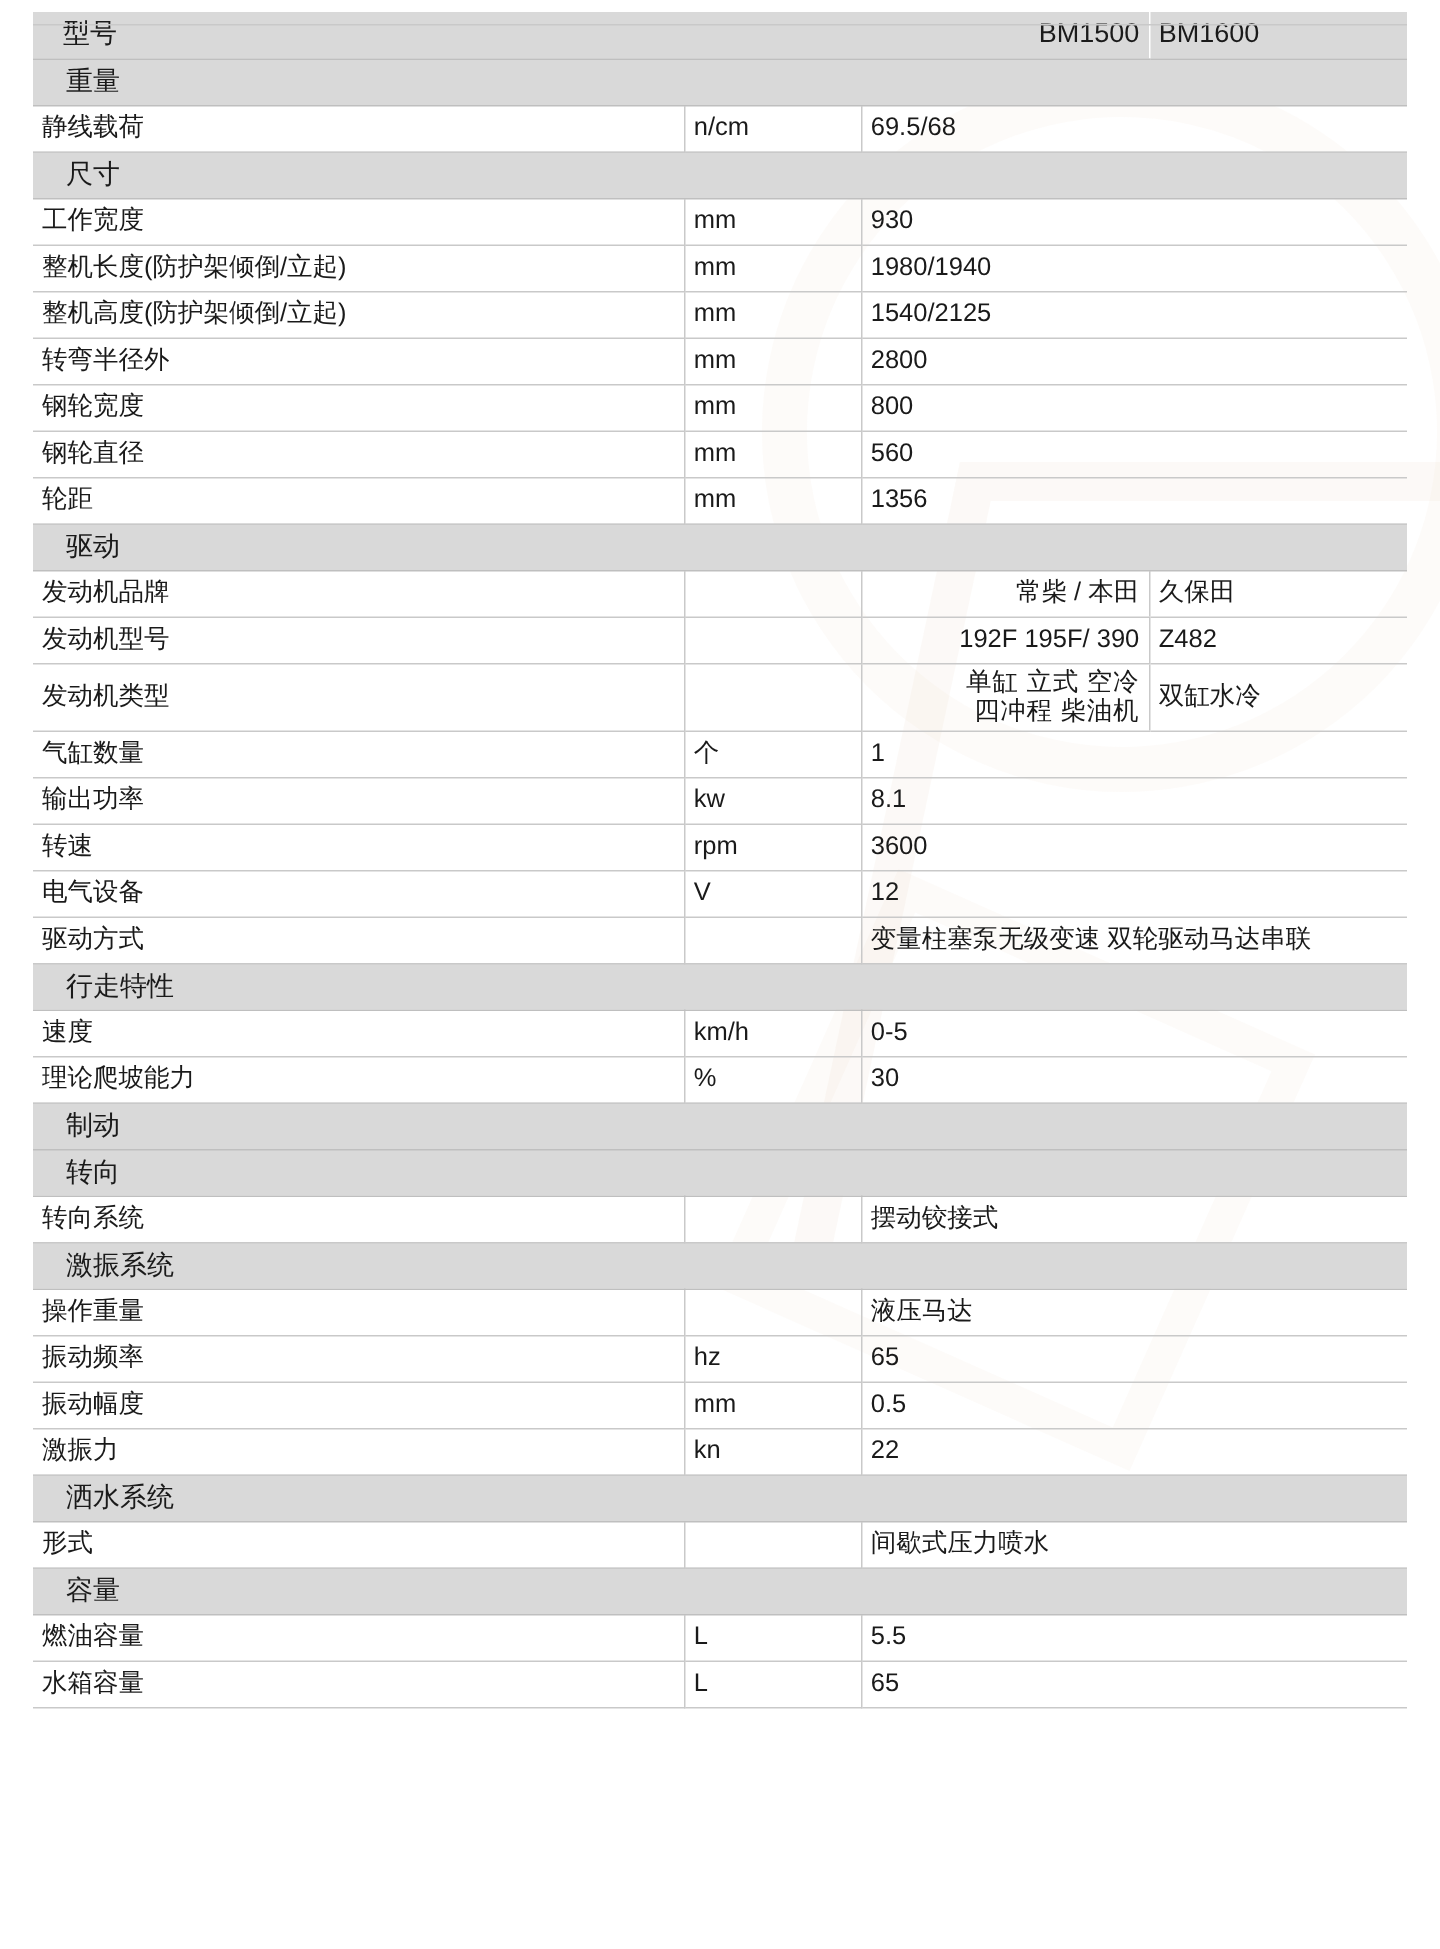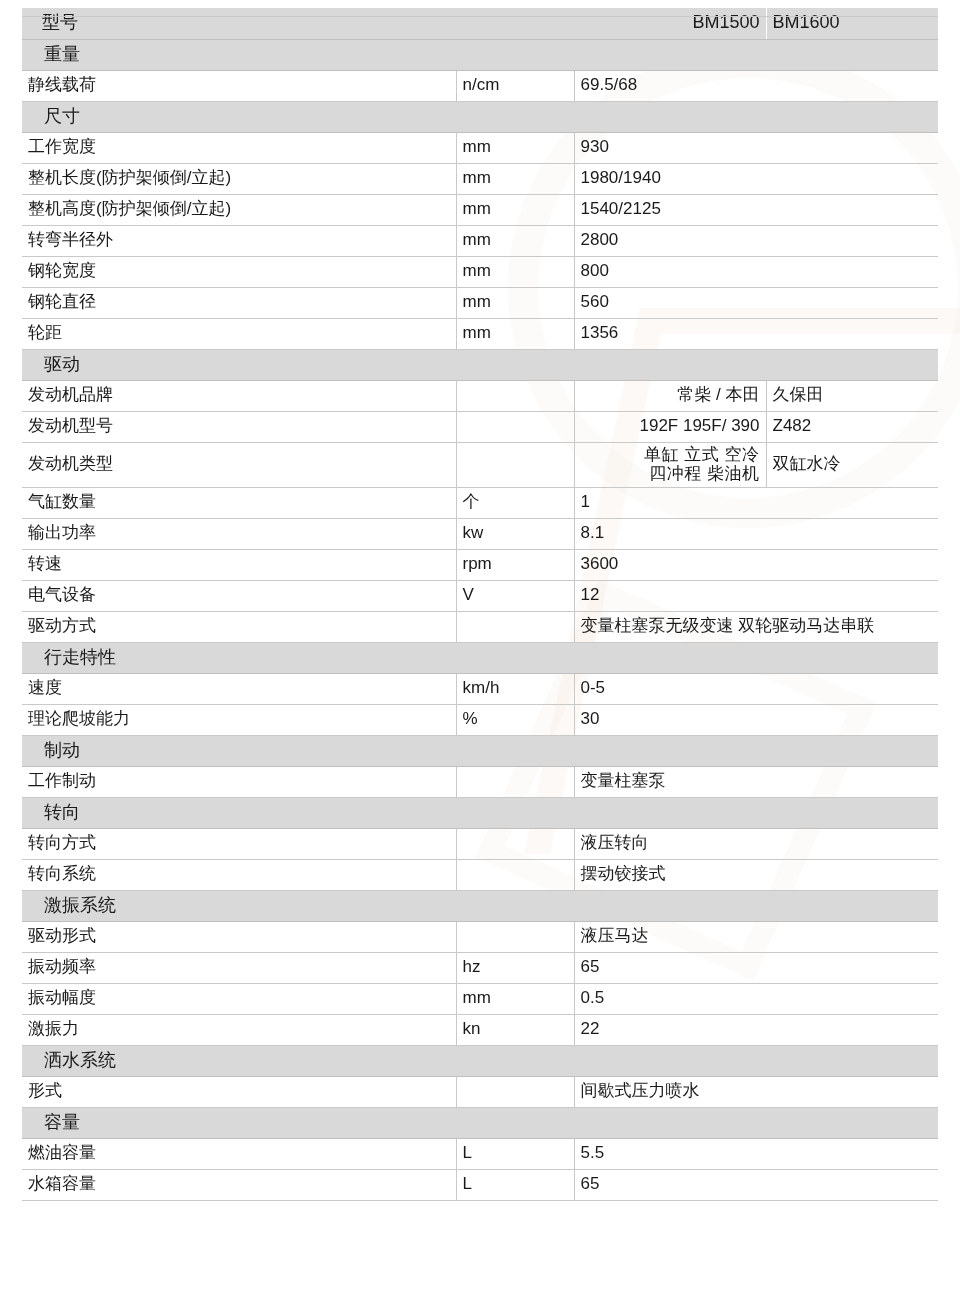--- a/index.html
+++ b/index.html
@@ -275,43 +275,33 @@
           <td class="v-span" colspan="2">0-5</td>
         </tr>
         <tr>
           <td class="label">理论爬坡能力</td>
           <td class="unit">%</td>
           <td class="v-span" colspan="2">30</td>
         </tr>
         <tr class="section">
           <td colspan="4">制动</td>
         </tr>
-        <tr>
-          <td class="label">工作制动</td>
-          <td class="unit"></td>
-          <td class="v-span" colspan="2">变量柱塞泵</td>
-        </tr>
         <tr class="section">
           <td colspan="4">转向</td>
         </tr>
         <tr>
-          <td class="label">转向方式</td>
-          <td class="unit"></td>
-          <td class="v-span" colspan="2">液压转向</td>
-        </tr>
-        <tr>
           <td class="label">转向系统</td>
           <td class="unit"></td>
           <td class="v-span" colspan="2">摆动铰接式</td>
         </tr>
         <tr class="section">
           <td colspan="4">激振系统</td>
         </tr>
         <tr>
-          <td class="label">驱动形式</td>
+          <td class="label">操作重量</td>
           <td class="unit"></td>
           <td class="v-span" colspan="2">液压马达</td>
         </tr>
         <tr>
           <td class="label">振动频率</td>
           <td class="unit">hz</td>
           <td class="v-span" colspan="2">65</td>
         </tr>
         <tr>
           <td class="label">振动幅度</td>

